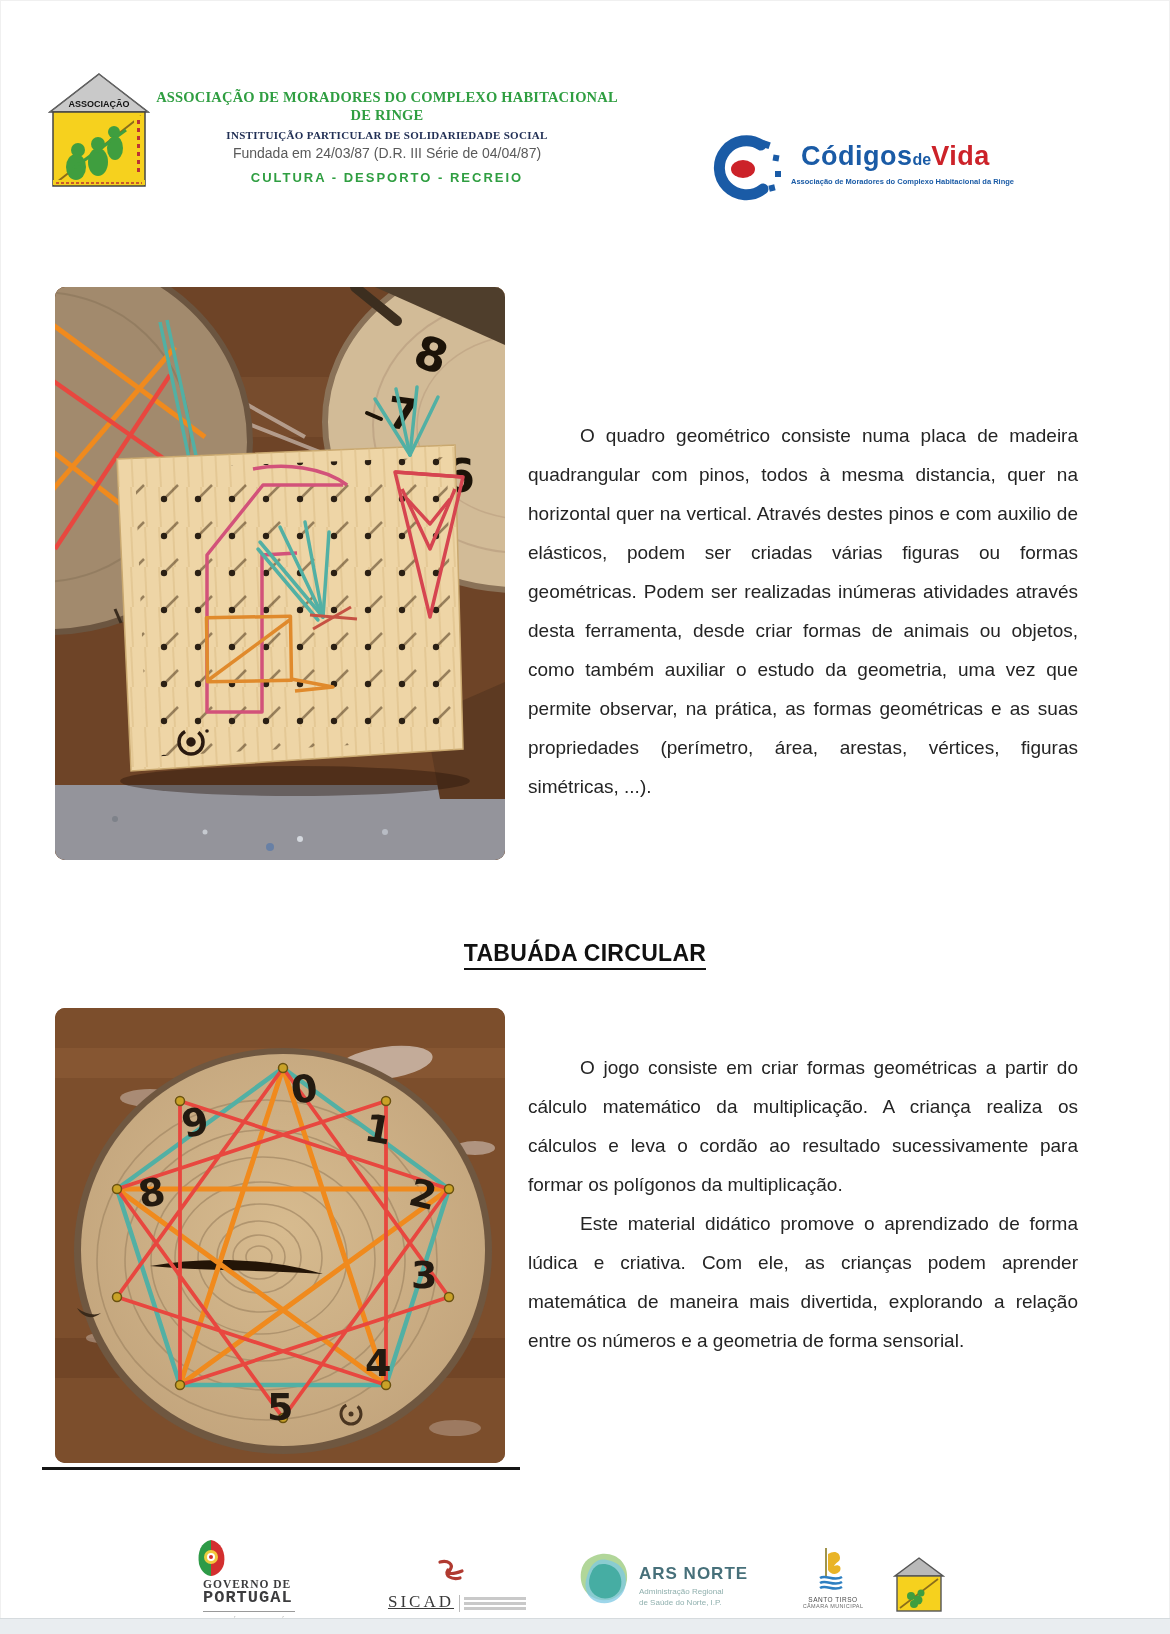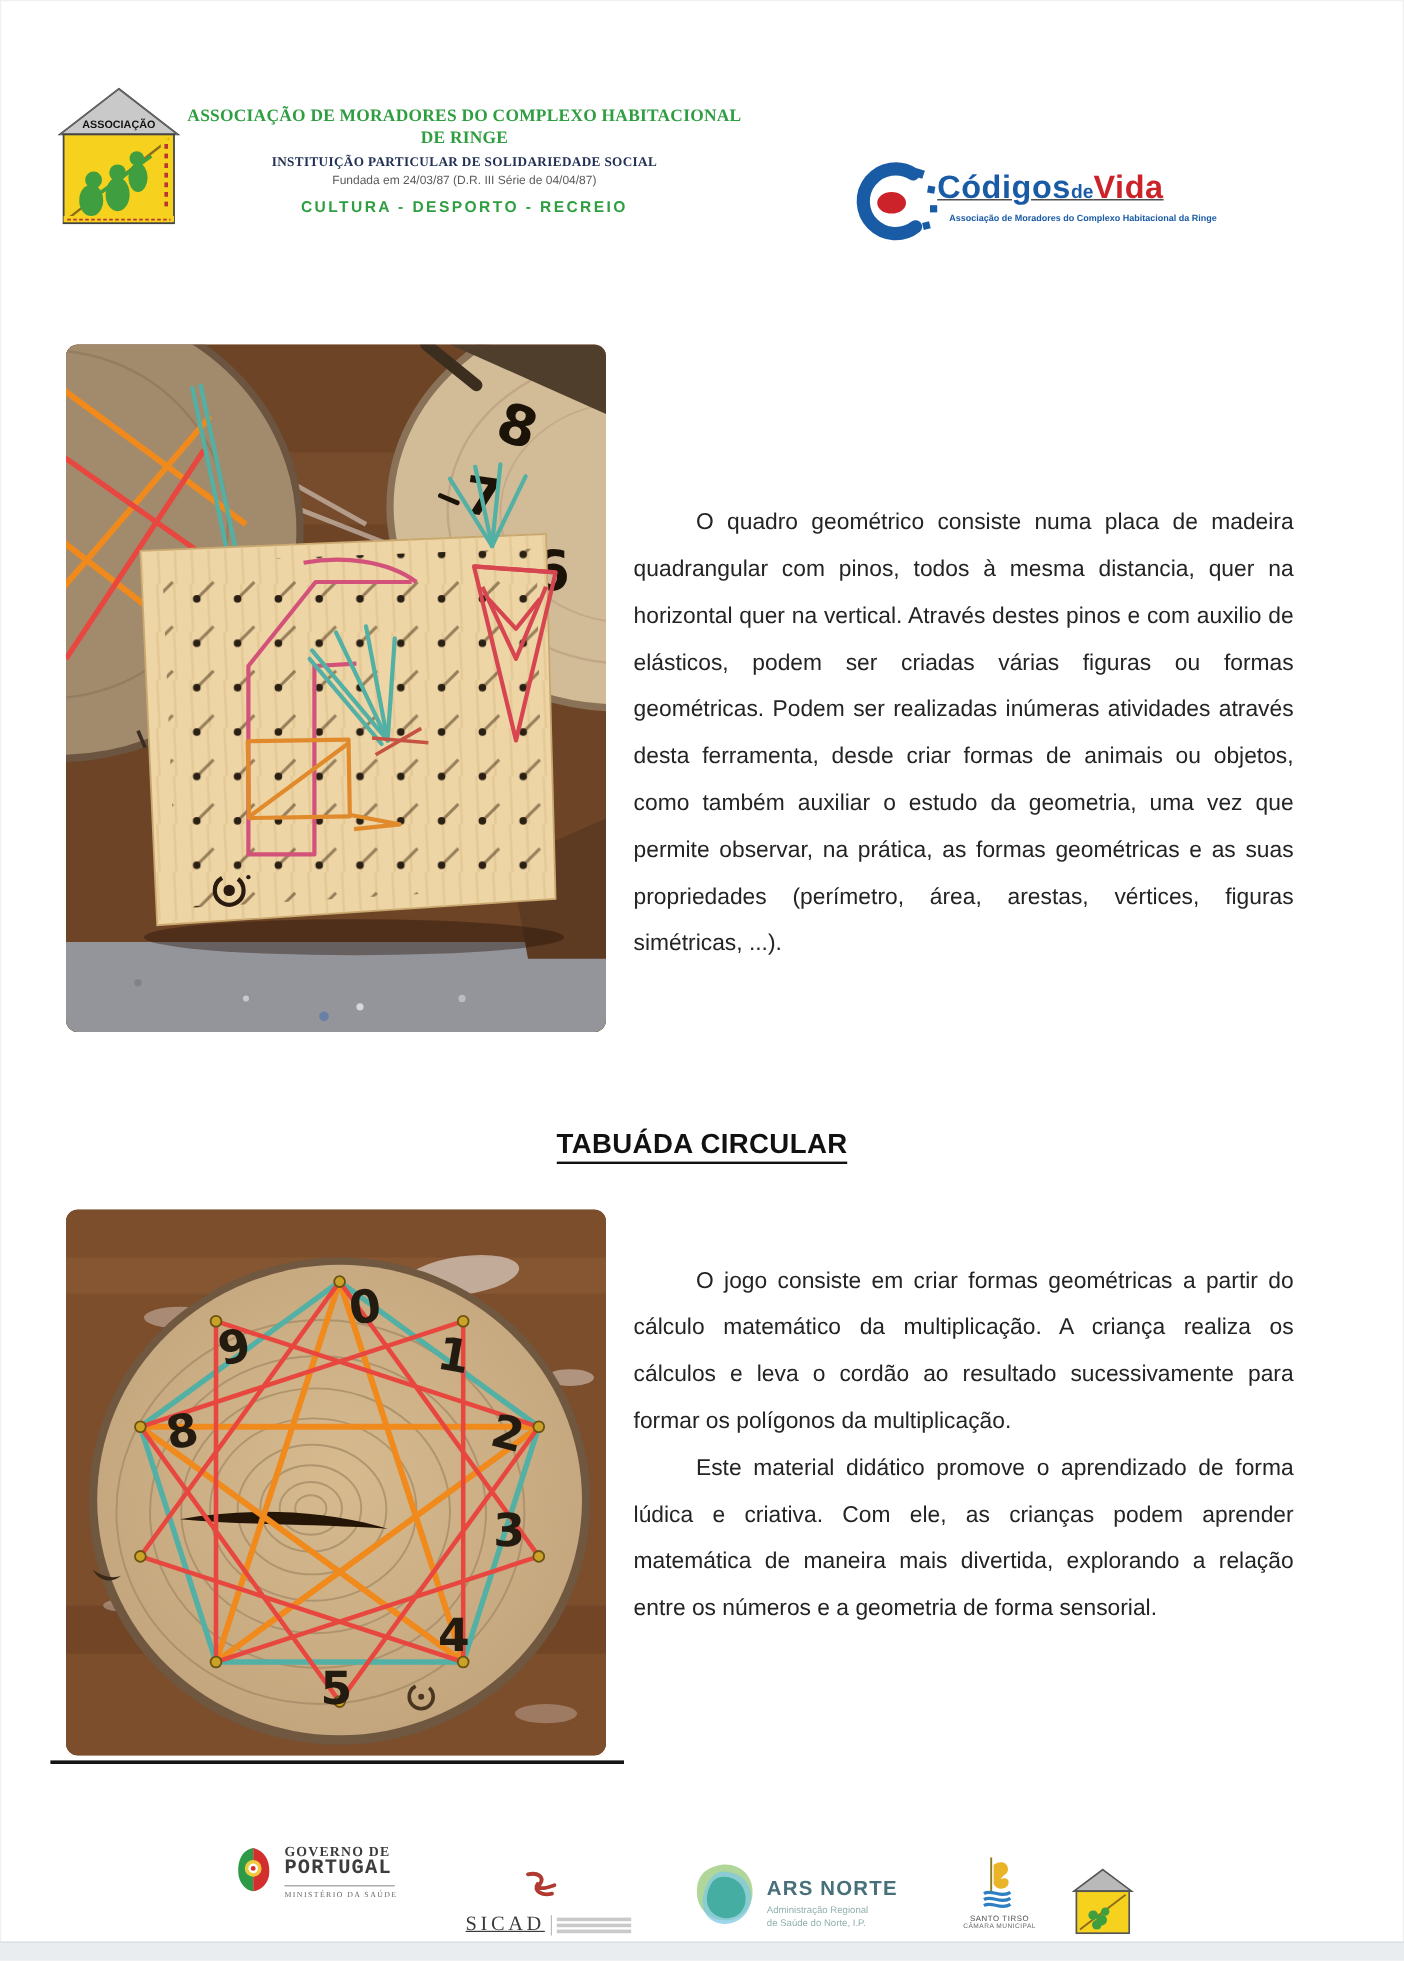--- a/index.html
+++ b/index.html
@@ -7,25 +7,25 @@
     position:relative;width:1170px;height:1634px;margin:0 auto;
     background:#ffffff;overflow:hidden;
     font-family:"Liberation Sans",sans-serif;color:#242424;
     box-shadow:inset 0 0 0 1px #f0f0f0;
   }
   
   .assoc-logo{position:absolute;left:48px;top:72px;width:102px;height:118px;}
   .org-block{position:absolute;left:152px;top:88px;width:470px;text-align:center;}
   .org-name{font-family:"Liberation Serif",serif;font-weight:bold;font-size:14.5px;color:#2f9e41;letter-spacing:.2px;line-height:1.25;}
   .org-type{font-family:"Liberation Serif",serif;font-weight:bold;font-size:11px;color:#223055;margin-top:5px;letter-spacing:.3px;}
-  .org-founded{font-size:10px;color:#5a5a5a;margin-top:4px;}
+  .org-founded{font-size:14px;color:#5a5a5a;margin-top:4px;}
   .org-motto{font-weight:bold;font-size:13px;color:#2f9e41;margin-top:9px;letter-spacing:2px;}
   .codigos{position:absolute;left:703px;top:133px;width:330px;height:75px;}
   .codigos-icon{position:absolute;left:0;top:0;}
-  .codigos-text{position:absolute;left:78px;top:8px;white-space:nowrap;font-weight:bold;text-decoration:underline;}
+  .codigos-text{position:absolute;left:98px;top:8px;white-space:nowrap;font-weight:bold;}
   .codigos-p1{font-size:27px;color:#1a5ba6;letter-spacing:.5px;}
   .codigos-p2{font-size:16px;color:#1a5ba6;}
   .codigos-p3{font-size:27px;color:#cc2229;letter-spacing:.5px;}
   .codigos-tagline{position:absolute;left:88px;top:44px;font-size:7.5px;font-weight:bold;color:#1a5ba6;white-space:nowrap;}
   
   .sec-title{position:absolute;width:100%;text-align:center;font-weight:bold;font-size:23px;color:#111;}
   .sec-title span{border-bottom:2.5px solid #111;padding-bottom:2px;letter-spacing:.3px;}
   #title1{top:238px;}
   #title2{top:940px;}
   
@@ -36,21 +36,21 @@
   
   .bodytext{position:absolute;left:528px;width:550px;font-size:19px;line-height:39px;text-align:justify;color:#242424;}
   .bodytext p{margin:0;text-indent:52px;}
   #text1{top:416px;}
   #text2{top:1048px;}
   
   .divider{position:absolute;left:42px;top:1467px;width:478px;height:3px;background:#151515;}
   
   .footer-logo{position:absolute;}
   #gov{left:195px;top:1538px;width:150px;}
-  .gov-row{display:flex;align-items:flex-start;}
+  .gov-row{display:flex;align-items:flex-start;flex-direction:column;}
   .gov-text{margin-left:8px;font-family:"Liberation Serif",serif;color:#3c3c3e;}
   .gov-l1{font-size:11.5px;letter-spacing:1px;font-weight:bold;}
   .gov-l2{font-size:17px;letter-spacing:1px;font-weight:bold;margin-top:-2px;font-family:Liberation Mono, monospace;}
   .gov-rule{width:92px;height:1px;background:#9a9a9a;margin-top:4px;}
   .gov-l3{font-size:6.5px;letter-spacing:1.2px;color:#6a6a6a;margin-top:4px;}
   #sicad{left:388px;top:1558px;width:150px;}
   .sicad-label{font-size:17px;letter-spacing:3px;color:#3a3a3a;font-family:"Liberation Serif",serif;text-decoration:underline;}
   .sicad-small{display:inline-block;vertical-align:bottom;margin-left:5px;border-left:1px solid #bbb;padding-left:4px;}
   .sicad-small i{display:block;width:62px;height:3px;background:#c9c9c9;margin:2px 0;}
   #ars{left:573px;top:1550px;width:230px;}

